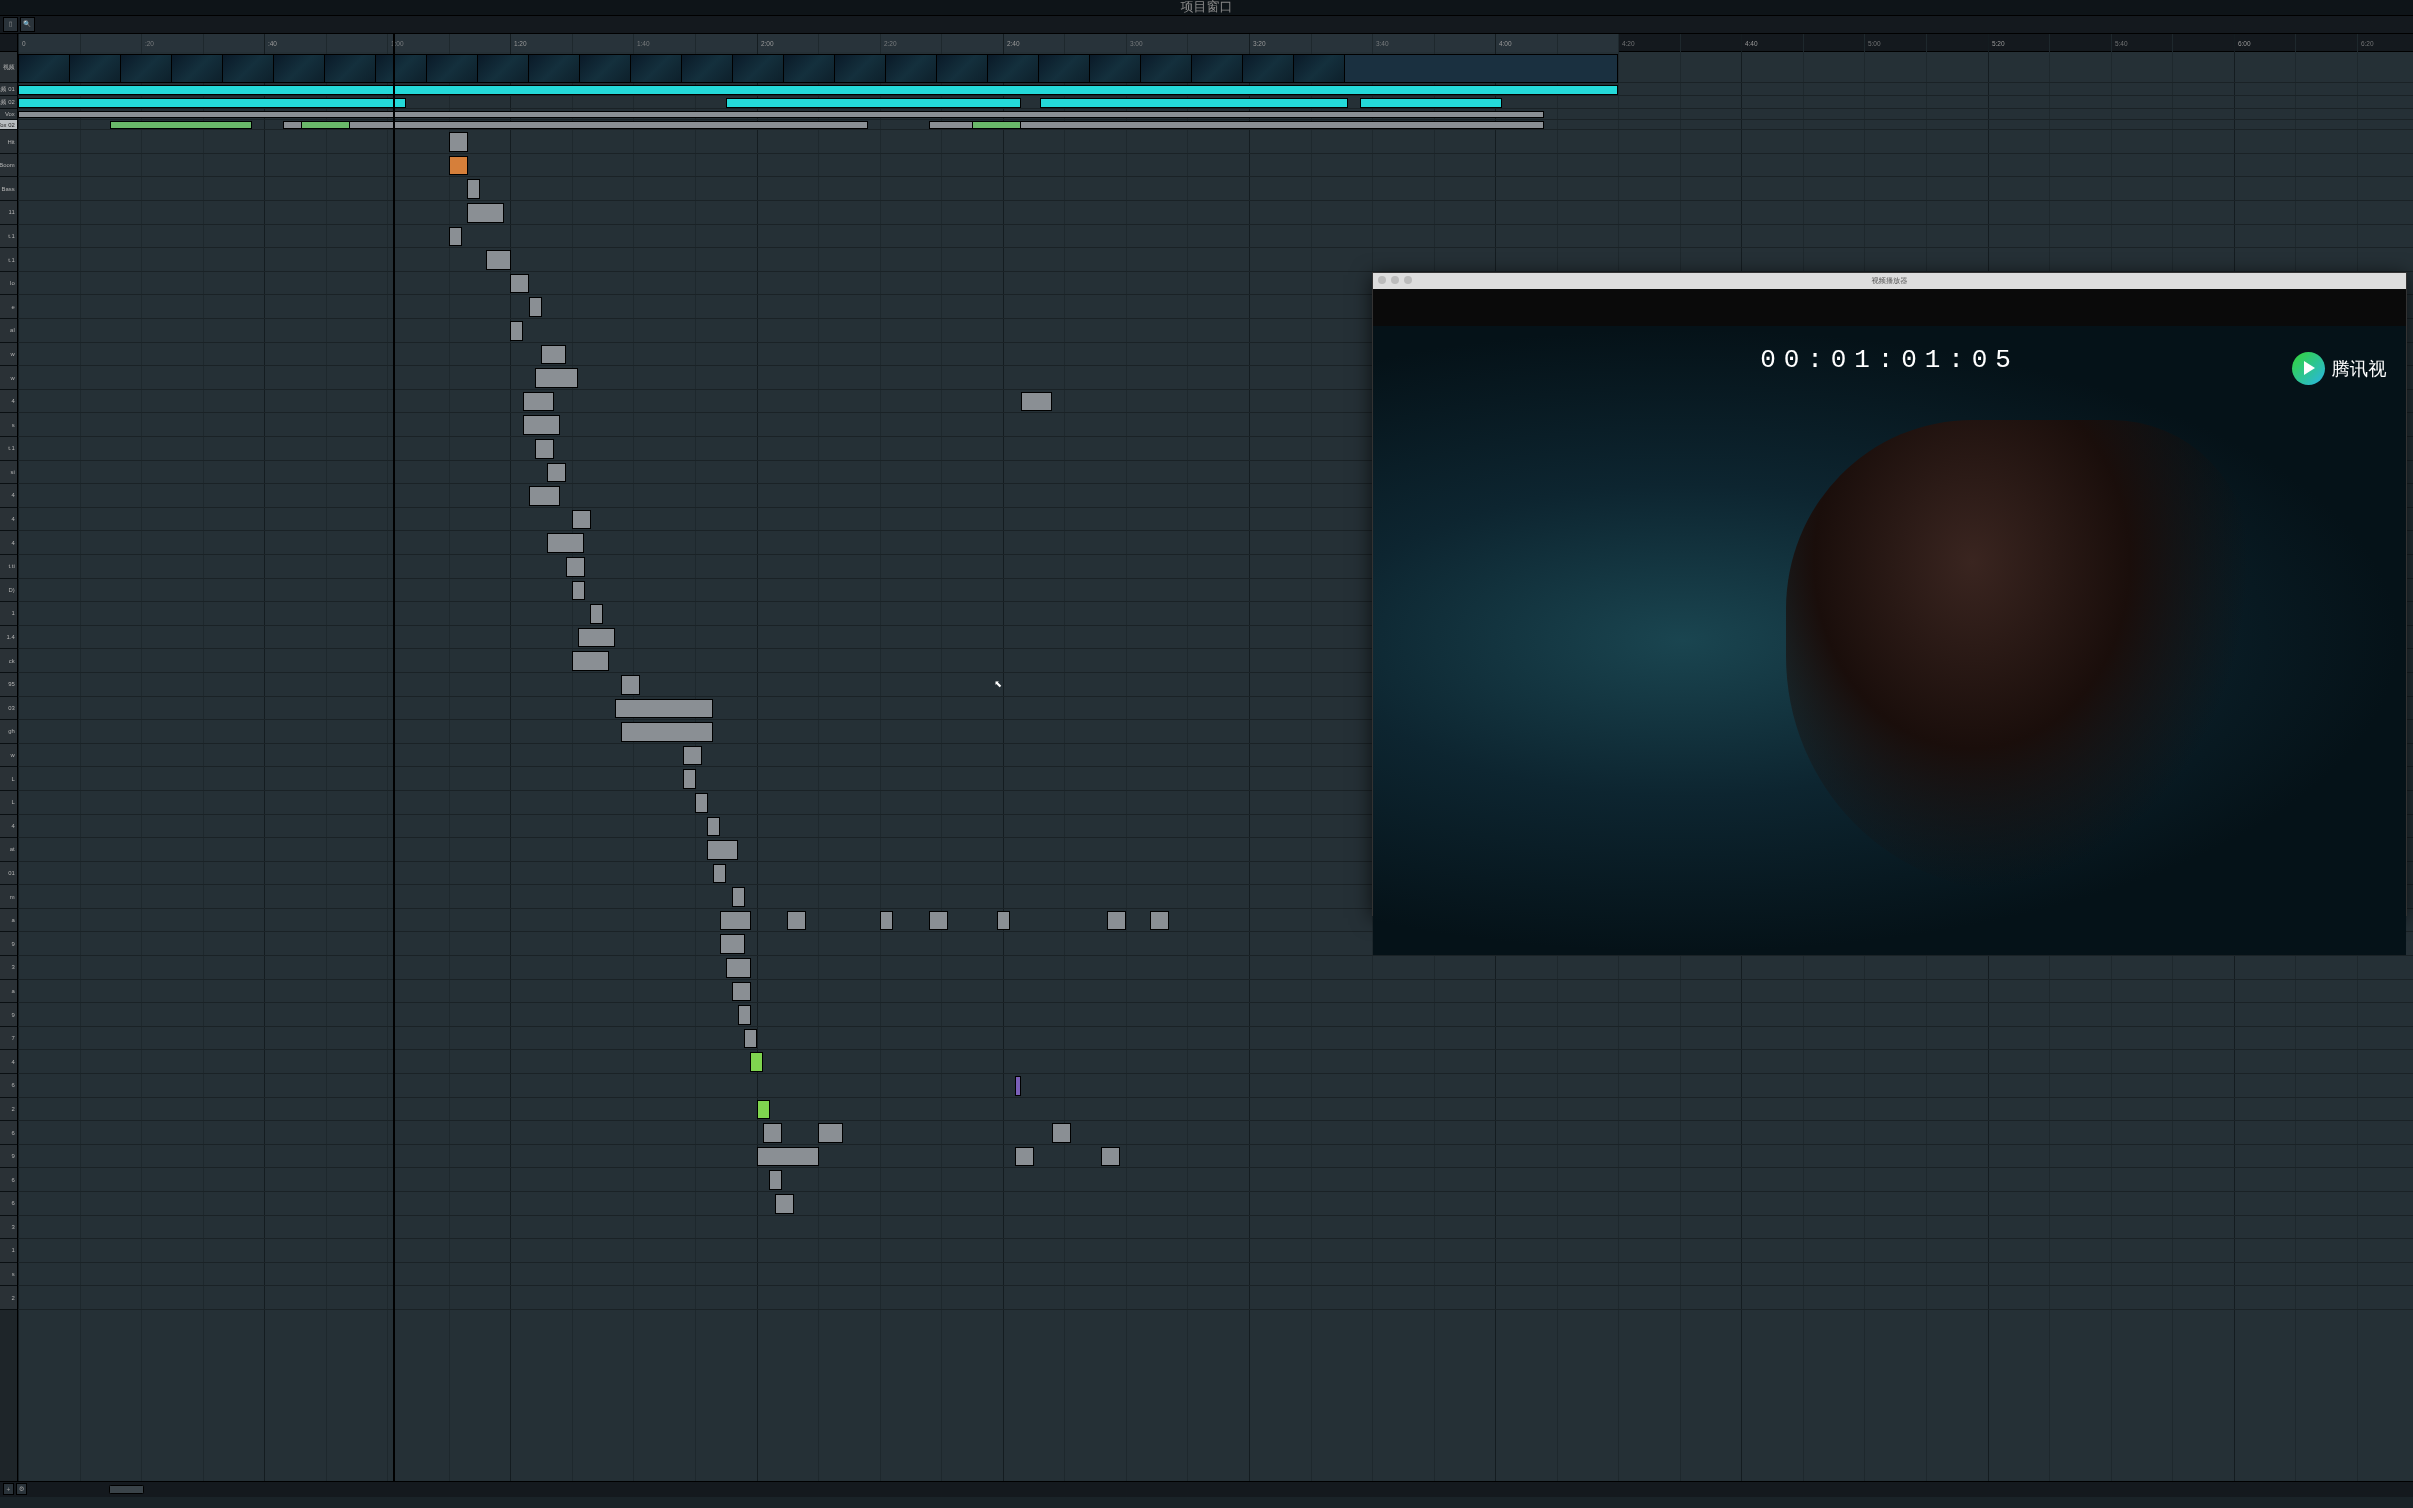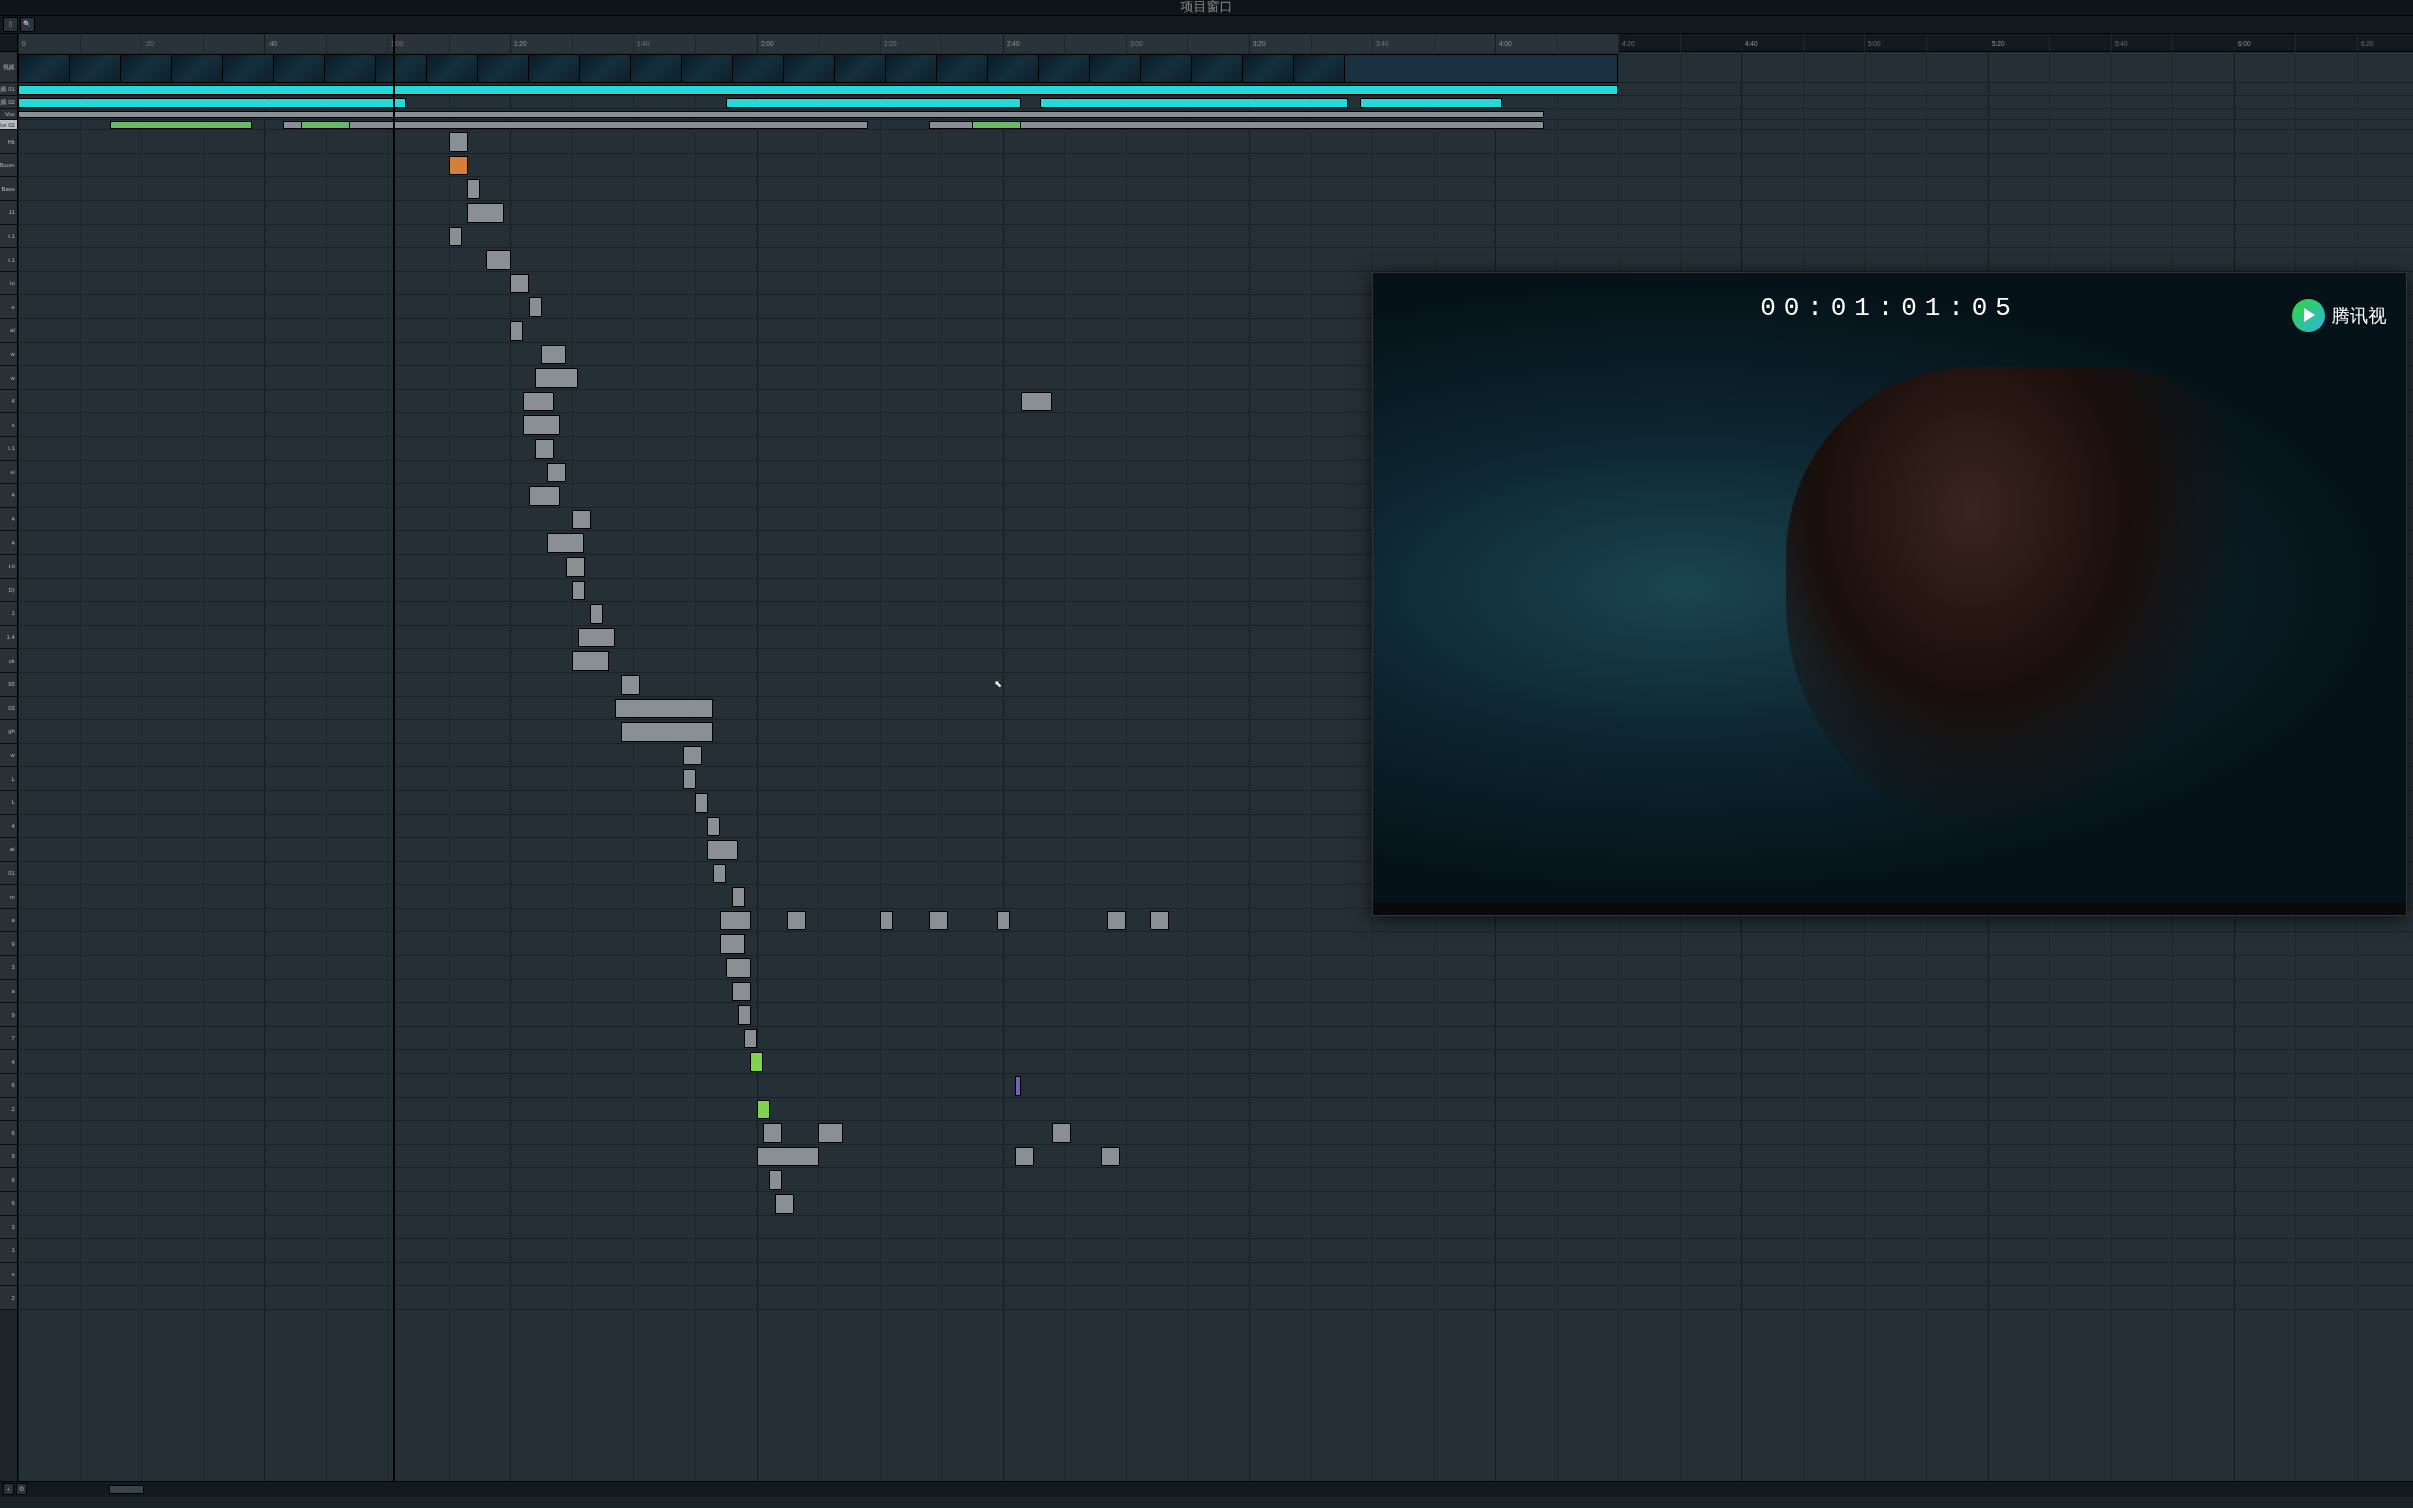--- a/index.html
+++ b/index.html
@@ -196,20 +196,21 @@
   height: 7.9px;
   border-radius: 50%;
   background: #bbb;
 }
 .video-content {
   position: relative;
   background: #000;
   display: flex;
   align-items: center;
   justify-content: center;
+  margin-top: 37px;
 }
 .video-frame {
   width: 100%;
   height: 100%;
   background: radial-gradient(ellipse at 30% 50%, #1a4550 0%, #0d2530 35%, #051218 70%);
   position: relative;
 }
 .timecode-overlay {
   position: absolute;
   top: 19.6px;
@@ -598,20 +599,28 @@
 </div>
 
 <div class="bottom-bar">
   <div class="toolbar-btn" style="width:11.8px;height:11.8px">+</div>
   <div class="toolbar-btn" style="width:11.8px;height:11.8px">⚙</div>
   <div style="width:13px"></div>
   <div class="scroll-thumb" id="scroll-thumb" style="width: 35px; margin-left: 67px;"></div>
 </div>
 
 <div class="video-window" id="vwin" style="left: 1372px; top: 272px; width: 1035px; height: 644px;">
+  <div class="video-titlebar">
+    <div class="traffic-lights">
+      <div class="traffic-light"></div>
+      <div class="traffic-light"></div>
+      <div class="traffic-light"></div>
+    </div>
+    <span style="color:#555;font-size:7.2px">视频播放器</span>
+  </div>
   <div class="video-content" id="vcontent" style="height: 629px;">
     <div class="video-frame">
       <div class="figure-silhouette"></div>
       <div class="timecode-overlay">00:01:01:05</div>
       <div class="video-logo">
         <div class="logo-icon"></div>
         <span>腾讯视</span>
       </div>
     </div>
   </div>

